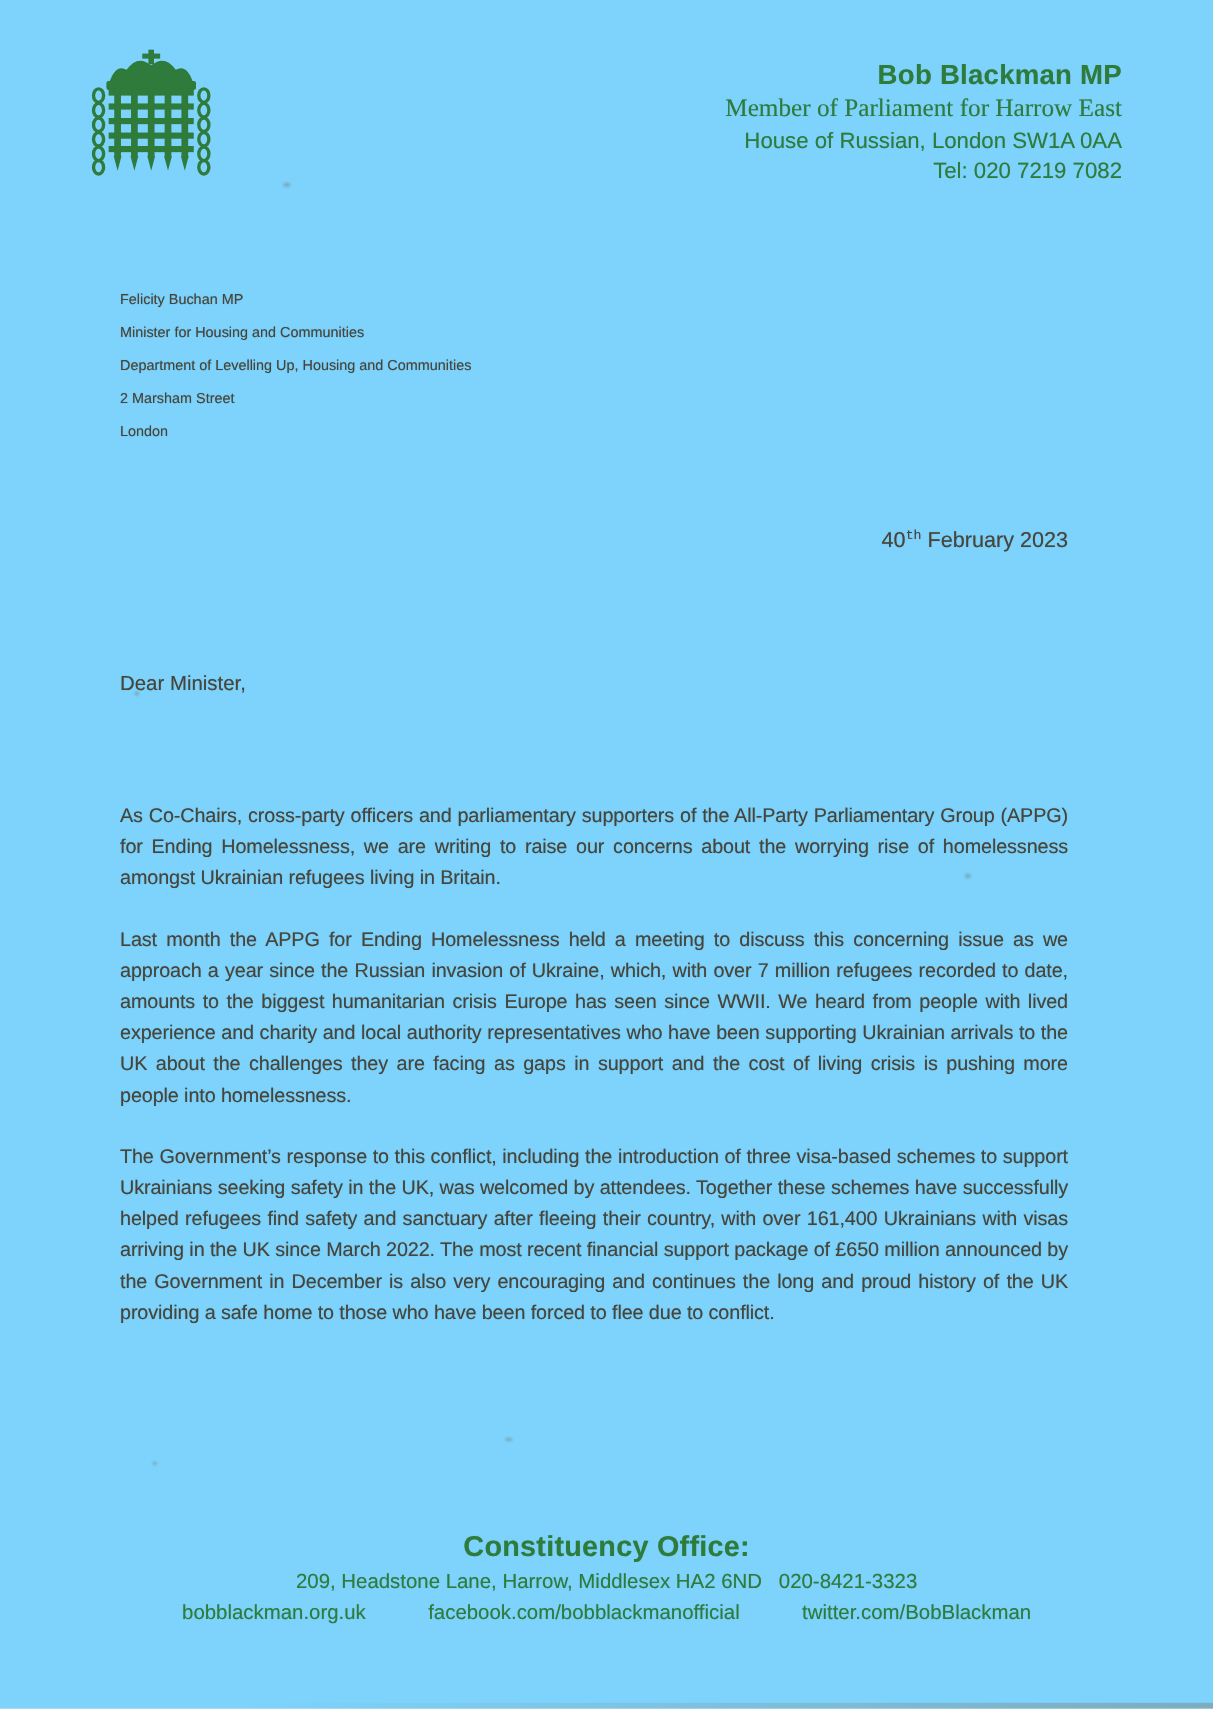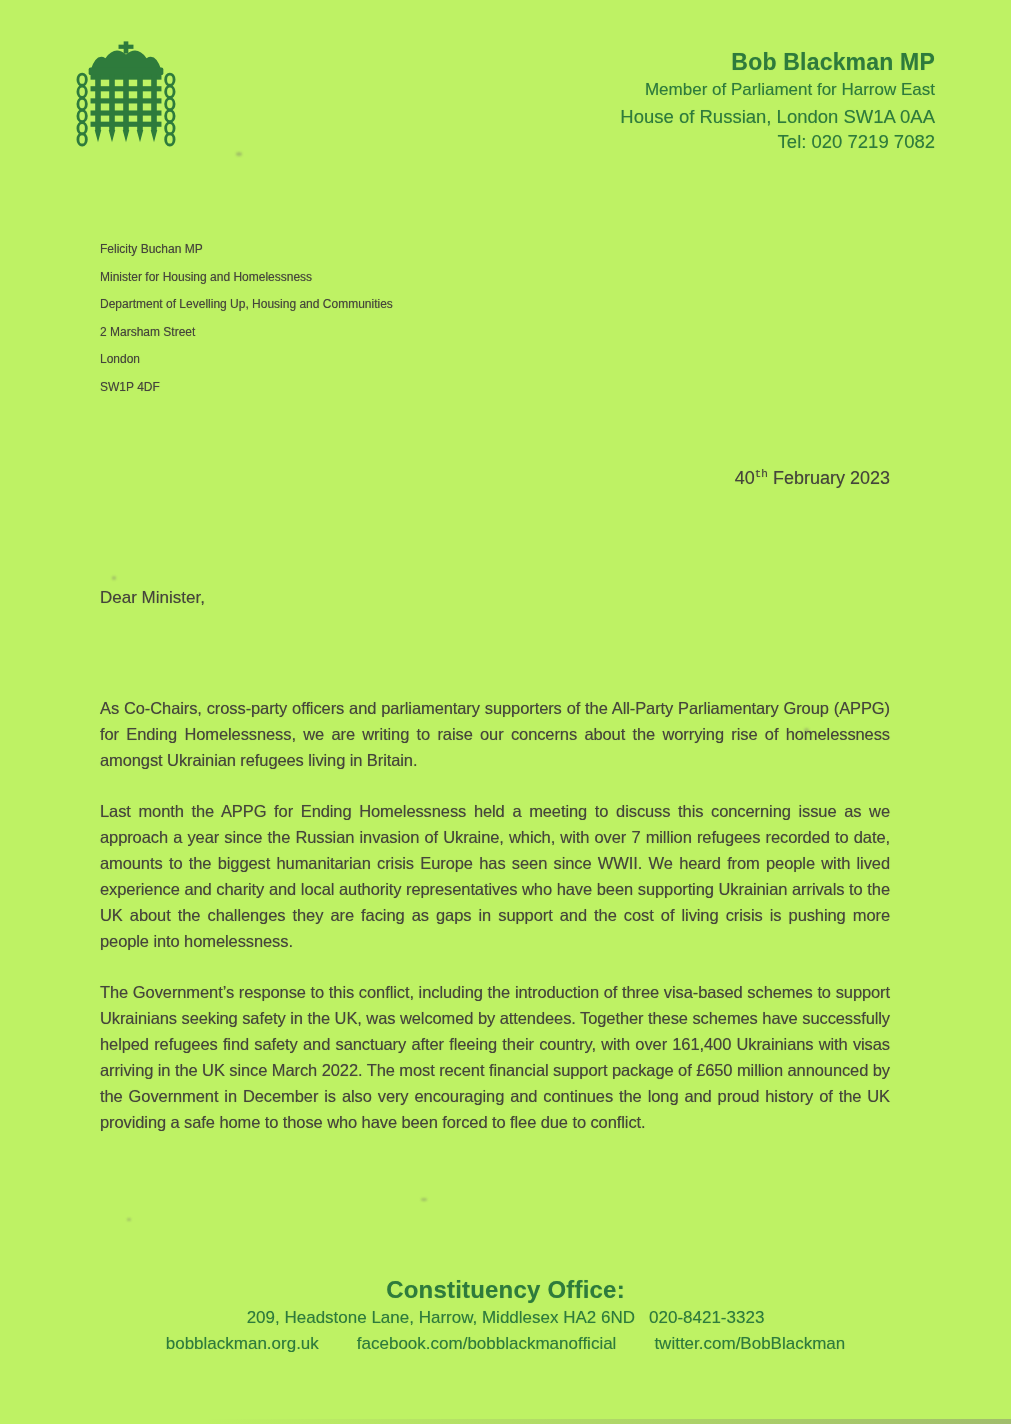--- a/index.html
+++ b/index.html
@@ -1,40 +1,40 @@
 <!DOCTYPE html>
 <html><head>
 <meta charset="utf-8">
 <style>
   html,body{margin:0;padding:0;background:#e9e8cf;}
   .page{
     position:relative;
     width:1011px;height:1424px;
     margin:0 auto;
-    background:#bef264;
+    background:#7dd3fc;
     overflow:hidden;
     font-family:"Liberation Sans","DejaVu Sans",sans-serif;
     color:#45453b;
   }
   .page::after{
     content:'';position:absolute;left:0;right:0;bottom:0;height:5px;
     background:linear-gradient(to right, rgba(140,140,130,0) 20%, rgba(125,125,118,.45));
     pointer-events:none;
   }
 
   
   .header{position:relative;height:165px;}
   .logo{position:absolute;left:70px;top:40px;width:112px;height:126px;}
   .logo svg{width:100%;height:100%;}
   .header-text{
     position:absolute;top:48px;right:76px;text-align:right;
     color:#2e7b3c;text-shadow:0 0 .7px rgba(46,123,60,.45);
   }
   .header-name{font-size:23px;font-weight:bold;line-height:28px;letter-spacing:.2px;}
-  .header-role{font-size:17px;line-height:28px;}
+  .header-role{font-size:21px;line-height:28px;font-family:Liberation Serif, serif;}
   .header-addr{font-size:18.5px;line-height:25px;}
   .header-tel{font-size:18.5px;line-height:25px;}
 
   
   .content{padding:0 121px 0 100px;text-shadow:0 0 .7px rgba(70,70,58,.5);}
   .recipient{margin-top:71px;font-size:12px;line-height:27.5px;}
   .date-line{margin-top:60px;text-align:right;font-size:18px;line-height:27px;}
   .date-line sup{font-size:11px;font-family:Liberation Mono, monospace;}
   .salutation{margin-top:92px;font-size:17px;line-height:27px;}
   .letter-paragraphs{margin-top:84px;}
@@ -45,21 +45,21 @@
   }
 
   
   .footer{
     position:absolute;left:0;right:0;top:1275px;text-align:center;
     color:#2e7b3c;text-shadow:0 0 .7px rgba(46,123,60,.45);
   }
   .footer-title{font-size:24px;font-weight:bold;line-height:30px;letter-spacing:.2px;}
   .footer-address{font-size:17px;line-height:26px;}
   .footer-address .phone{margin-left:14px;}
-  .footer-links{font-size:17px;line-height:26px;display:flex;justify-content:center;gap:38px;}
+  .footer-links{font-size:17px;line-height:26px;display:flex;justify-content:center;gap:52px;}
 
   
   .speck{position:absolute;border-radius:50%;background:rgba(115,115,105,.38);filter:blur(.8px);}
   .speck.s1{left:236px;top:152px;width:6px;height:4px;}
   .speck.s2{left:112px;top:576px;width:4px;height:4px;}
   .speck.s3{left:804px;top:728px;width:5px;height:4px;}
   .speck.s4{left:421px;top:1198px;width:6px;height:3px;}
   .speck.s5{left:127px;top:1218px;width:4px;height:3px;}
 </style>
 </head>
@@ -117,25 +117,24 @@
       <div class="header-role">Member of Parliament for Harrow East</div>
       <div class="header-addr">House of Russian, London SW1A 0AA</div>
       <div class="header-tel">Tel: 020 7219 7082</div>
     </div>
   </div>
 
   <div class="content">
 
     <div class="recipient">
       <div>Felicity Buchan MP</div>
-      <div>Minister for Housing and Homelessness</div>
+      <div>Minister for Housing and Communities</div>
       <div>Department of Levelling Up, Housing and Communities</div>
       <div>2 Marsham Street</div>
       <div>London</div>
-      <div>SW1P 4DF</div>
     </div>
 
     <div class="date-line"><span>40</span><sup>th</sup> <span>February 2023</span></div>
 
     <div class="salutation">Dear Minister,</div>
 
     <div class="letter-paragraphs">
       <p>As Co-Chairs, cross-party officers and parliamentary supporters of the All-Party Parliamentary Group (APPG) for Ending Homelessness, we are writing to raise our concerns about the worrying rise of homelessness amongst Ukrainian refugees living in Britain.</p>
       <p>Last month the APPG for Ending Homelessness held a meeting to discuss this concerning issue as we approach a year since the Russian invasion of Ukraine, which, with over 7 million refugees recorded to date, amounts to the biggest humanitarian crisis Europe has seen since WWII. We heard from people with lived experience and charity and local authority representatives who have been supporting Ukrainian arrivals to the UK about the challenges they are facing as gaps in support and the cost of living crisis is pushing more people into homelessness.</p>
       <p>The Government’s response to this conflict, including the introduction of three visa-based schemes to support Ukrainians seeking safety in the UK, was welcomed by attendees. Together these schemes have successfully helped refugees find safety and sanctuary after fleeing their country, with over 161,400 Ukrainians with visas arriving in the UK since March 2022. The most recent financial support package of £650 million announced by the Government in December is also very encouraging and continues the long and proud history of the UK providing a safe home to those who have been forced to flee due to conflict.</p>

